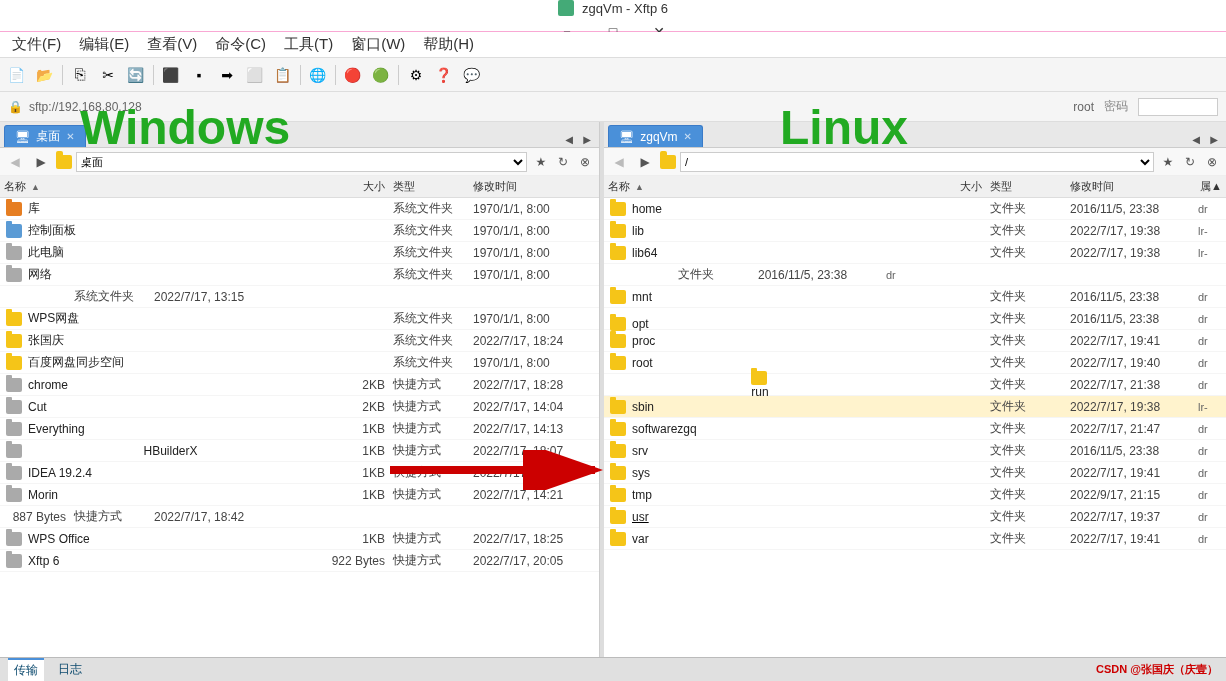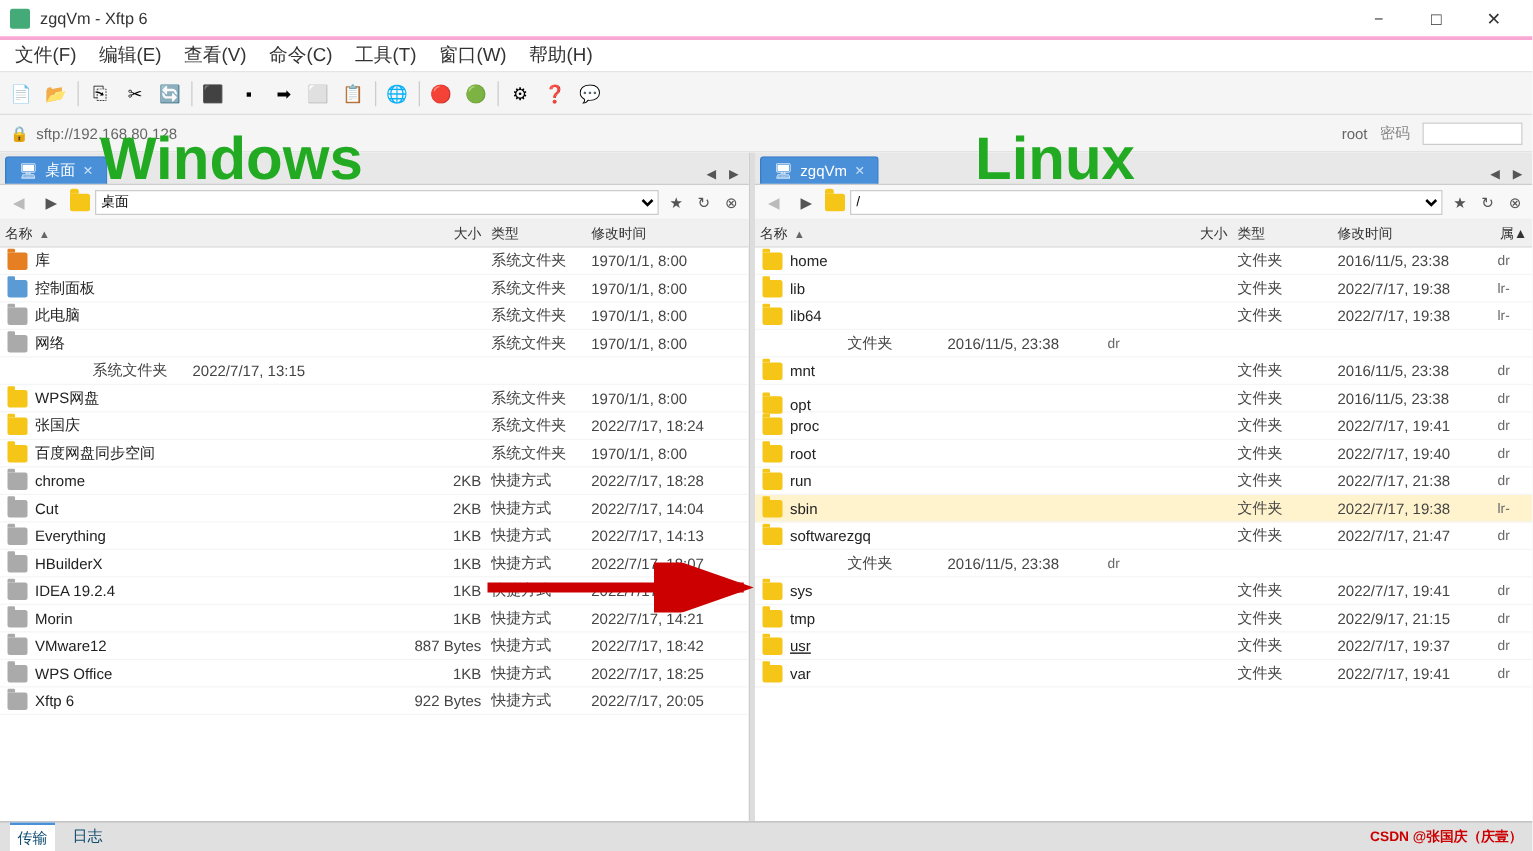--- a/index.html
+++ b/index.html
@@ -14,21 +14,22 @@
     }
 
     
     .title-bar {
       background: #ffffff;
       height: 32px;
       display: flex;
       align-items: center;
       justify-content: space-between;
       padding: 0 8px;
-      border-bottom: 3px solid #f9a8d4;
+      border-bottom: 1px solid #f9a8d4;
+      flex-direction: column;
     }
     .title-bar-left {
       display: flex;
       align-items: center;
       gap: 8px;
       font-size: 13px;
       color: #333;
     }
     .title-bar-icon {
       width: 16px;
@@ -628,21 +629,21 @@
             <div class="file-row">
     <div class="col-name" style="display:flex;align-items:center;">
       <span class="file-icon folder-gray"></span>
       <span class="file-name">Everything</span>
     </div>
     <div class="file-size col-size">1KB</div>
     <div class="file-type col-type">快捷方式</div>
     <div class="file-mtime col-mtime">2022/7/17, 14:13</div>
   </div>
             <div class="file-row">
-    <div class="col-name" style="display:flex;align-items:center;">
+    <div class="col-name" style="display:flex;align-items:center;text-align:center;">
       <span class="file-icon folder-gray"></span>
       <span class="file-name">HBuilderX</span>
     </div>
     <div class="file-size col-size">1KB</div>
     <div class="file-type col-type">快捷方式</div>
     <div class="file-mtime col-mtime">2022/7/17, 18:07</div>
   </div>
             <div class="file-row">
     <div class="col-name" style="display:flex;align-items:center;">
       <span class="file-icon folder-gray"></span>
@@ -655,24 +656,20 @@
             <div class="file-row">
     <div class="col-name" style="display:flex;align-items:center;">
       <span class="file-icon folder-gray"></span>
       <span class="file-name">Morin</span>
     </div>
     <div class="file-size col-size">1KB</div>
     <div class="file-type col-type">快捷方式</div>
     <div class="file-mtime col-mtime">2022/7/17, 14:21</div>
   </div>
             <div class="file-row">
-    <div class="col-name" style="display:flex;align-items:center;">
-      <span class="file-icon folder-gray"></span>
-      <span class="file-name">VMware12</span>
-    </div>
     <div class="file-size col-size">887 Bytes</div>
     <div class="file-type col-type">快捷方式</div>
     <div class="file-mtime col-mtime">2022/7/17, 18:42</div>
   </div>
             <div class="file-row">
     <div class="col-name" style="display:flex;align-items:center;">
       <span class="file-icon folder-gray"></span>
       <span class="file-name">WPS Office</span>
     </div>
     <div class="file-size col-size">1KB</div>
@@ -804,21 +801,21 @@
     <div class="col-name" style="display:flex;align-items:center;">
       <span class="file-icon folder-yellow"></span>
       <span class="file-name">root</span>
     </div>
     <div class="file-size col-size"></div>
     <div class="file-type col-type">文件夹</div>
     <div class="file-mtime col-mtime">2022/7/17, 19:40</div>
     <div class="file-perms col-perms">dr</div>
   </div>
             <div class="file-row">
-    <div class="col-name" style="display:flex;align-items:center;">
+    <div class="col-name" style="display:flex;align-items:center;flex-direction:column;">
       <span class="file-icon folder-yellow"></span>
       <span class="file-name">run</span>
     </div>
     <div class="file-size col-size"></div>
     <div class="file-type col-type">文件夹</div>
     <div class="file-mtime col-mtime">2022/7/17, 21:38</div>
     <div class="file-perms col-perms">dr</div>
   </div>
             <div class="file-row highlighted">
     <div class="col-name" style="display:flex;align-items:center;">
@@ -834,20 +831,24 @@
     <div class="col-name" style="display:flex;align-items:center;">
       <span class="file-icon folder-yellow"></span>
       <span class="file-name">softwarezgq</span>
     </div>
     <div class="file-size col-size"></div>
     <div class="file-type col-type">文件夹</div>
     <div class="file-mtime col-mtime">2022/7/17, 21:47</div>
     <div class="file-perms col-perms">dr</div>
   </div>
             <div class="file-row">
+    <div class="col-name" style="display:flex;align-items:center;">
+      <span class="file-icon folder-yellow"></span>
+      <span class="file-name">srv</span>
+    </div>
     <div class="file-size col-size"></div>
     <div class="file-type col-type">文件夹</div>
     <div class="file-mtime col-mtime">2016/11/5, 23:38</div>
     <div class="file-perms col-perms">dr</div>
   </div>
             <div class="file-row">
     <div class="col-name" style="display:flex;align-items:center;">
       <span class="file-icon folder-yellow"></span>
       <span class="file-name">sys</span>
     </div>

